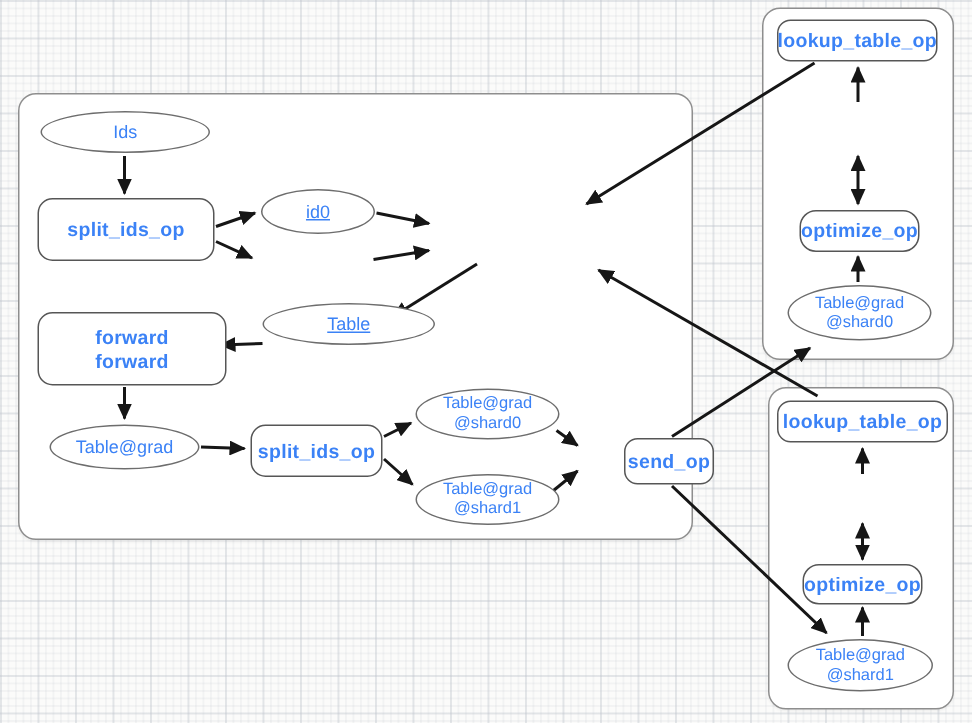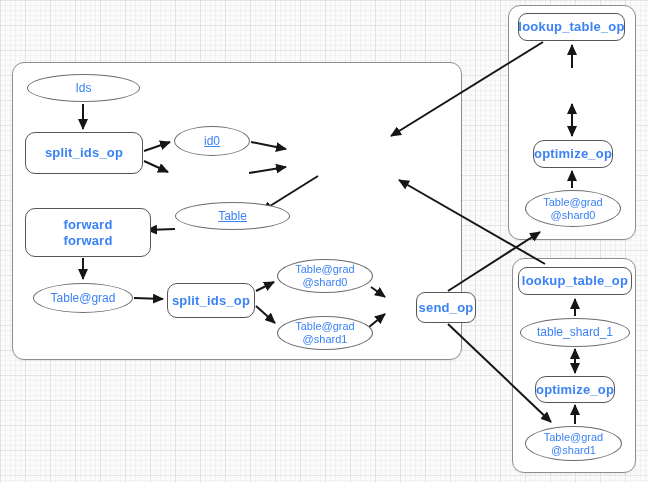--- a/index.html
+++ b/index.html
@@ -155,23 +155,20 @@
 
   <div class="node ellipse small2" style="left:525px;top:190px;width:96px;height:37px;">
     <span>Table@grad</span>
     <span>@shard0</span>
   </div>
 
   <div class="node box" style="left:518px;top:267px;width:114px;height:28px;border-radius:9px;">
     <span>lookup_table_op</span>
   </div>
 
-  <div class="node ellipse" style="left:520px;top:318px;width:110px;height:29px;">
-    <span>table_shard_1</span>
-  </div>
 
   <div class="node box" style="left:535px;top:376px;width:80px;height:27px;border-radius:11px;">
     <span>optimize_op</span>
   </div>
 
   <div class="node ellipse small2" style="left:525px;top:426px;width:97px;height:35px;">
     <span>Table@grad</span>
     <span>@shard1</span>
   </div>
 

